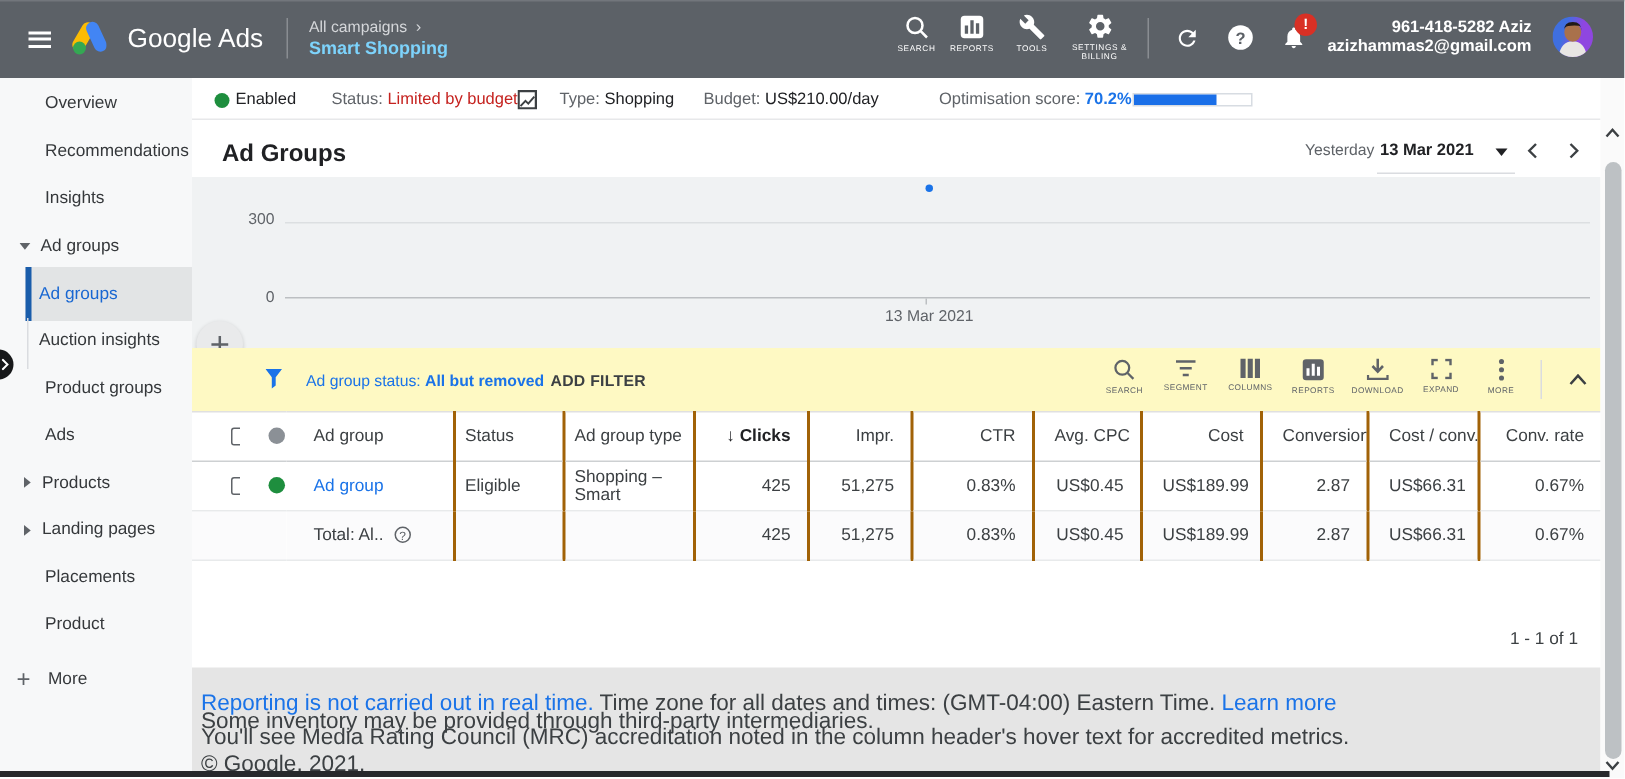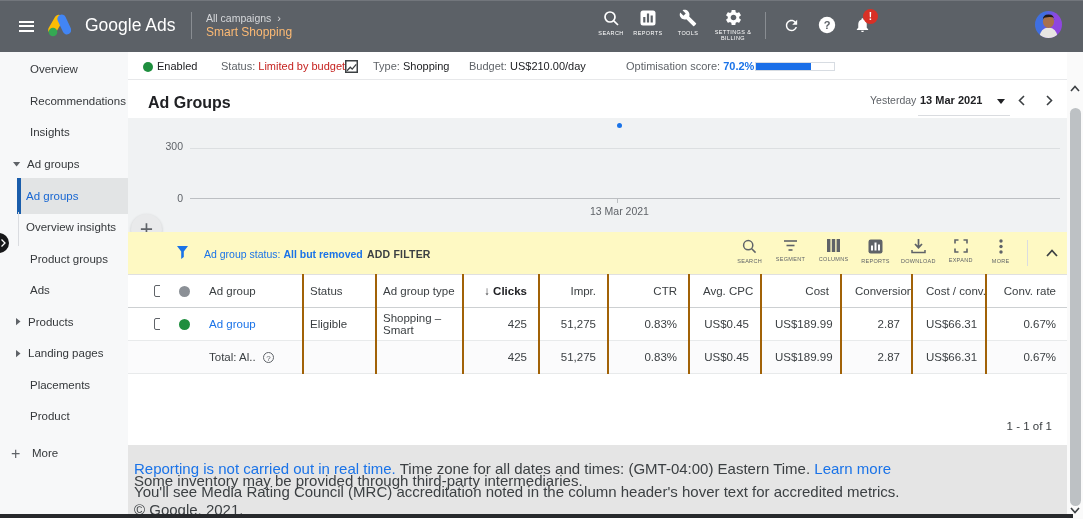--- a/index.html
+++ b/index.html
@@ -54,21 +54,21 @@
   <div class="abs" style="left:18.5px;top:28.5px;width:15px;height:2.4px;background:#fff"></div>
 
   <svg class="abs" style="left:47px;top:12px" width="24" height="24" viewBox="0 0 24 24">
     <rect x="4.3" y="1" width="8.6" height="21" rx="4.3" fill="#fbbc04" transform="rotate(30 8.6 11.5)"></rect>
     <circle cx="6" cy="19" r="4.3" fill="#34a853"></circle>
     <rect x="13" y="1" width="8.6" height="21" rx="4.3" fill="#4285f4" transform="rotate(-25 17.3 11.5)"></rect>
   </svg>
   <div class="abs" style="left:85px;top:14px;font-size:17.5px;color:#fff">Google Ads</div>
   <div class="vsep" style="left:191px"></div>
   <div class="abs" style="left:206px;top:11px;font-size:10.5px;color:#d5d7da">All campaigns&nbsp;&nbsp;<span style="font-size:11px">›</span></div>
-  <div class="abs" style="left:206px;top:24px;font-size:12px;font-weight:normal;color:#fdba74">Smart Shopping</div>
+  <div class="abs" style="left:206px;top:24px;font-size:12px;font-weight:bold;color:#7dd3fc">Smart Shopping</div>
 
   <svg class="abs" style="left:603px;top:9px" width="17" height="17" viewBox="0 0 17 17">
     <circle cx="7" cy="7" r="5" fill="none" stroke="#fff" stroke-width="1.7"></circle>
     <line x1="10.8" y1="10.8" x2="15" y2="15" stroke="#fff" stroke-width="1.7"></line>
   </svg>
   <div class="lbl" style="left:581px;top:29px">SEARCH</div>
 
   <svg class="abs" style="left:640px;top:9px" width="16" height="16" viewBox="0 0 16 16">
     <rect x="0.5" y="0.5" width="15" height="15" rx="2.5" fill="#fff"></rect>
     <rect x="3.2" y="7" width="2.2" height="5.5" fill="#5c6167"></rect>
@@ -94,20 +94,21 @@
 
   <svg class="abs" style="left:818px;top:15px" width="18" height="18" viewBox="0 0 18 18">
     <circle cx="9" cy="9" r="8.2" fill="#fff"></circle>
     <text x="9" y="13" font-size="11" font-weight="bold" fill="#5c6167" text-anchor="middle" font-family="Liberation Sans">?</text>
   </svg>
 
   <svg class="abs" style="left:854px;top:15px" width="17" height="18" viewBox="0 0 24 24">
     <path fill="#fff" d="M12 22c1.1 0 2-.9 2-2h-4c0 1.1.89 2 2 2zm6-6v-5c0-3.07-1.64-5.64-4.5-6.32V4c0-.83-.67-1.5-1.5-1.5s-1.5.67-1.5 1.5v.68C7.63 5.36 6 7.92 6 11v5l-2 2v1h16v-1l-2-2z"></path>
   </svg>
   <div class="abs" style="left:863px;top:7.5px;width:15px;height:15px;border-radius:50%;background:#d93025;color:#fff;font-size:10px;font-weight:bold;text-align:center;line-height:15px">!</div>
+  <div class="abs" style="right:62px;top:11px;font-size:11px;font-weight:bold;color:#fff;text-align:right;line-height:12.5px">961-418-5282 Aziz<br>azizhammas2@gmail.com</div>
 
   <svg class="abs" style="left:1035px;top:10px" width="27" height="27" viewBox="0 0 27 27">
     <defs>
       <clipPath id="av">
           <circle cx="13.5" cy="13.5" r="13.5"></circle>
         </clipPath>
       <linearGradient id="avbg" x1="0" y1="0" x2="1" y2="0.3">
         <stop offset="0.35" stop-color="#3f6fe0"></stop>
           <stop offset="0.75" stop-color="#8f46e0"></stop>
       </linearGradient>
@@ -125,21 +126,21 @@
   <div class="nav" style="left:30px;top:42.5px">Recommendations</div>
   <div class="nav" style="left:30px;top:74px">Insights</div>
   <svg class="abs" style="left:13px;top:110px" width="8" height="6" viewBox="0 0 8 6">
       <path d="M0 0 L8 0 L4 5 Z" fill="#5f6368" transform="scale(0.9)"></path>
     </svg>
   <div class="nav" style="left:27px;top:105.5px">Ad groups</div>
   <div class="abs" style="left:17px;top:126px;width:111px;height:36px;background:#e2e4e5"></div>
   <div class="abs" style="left:17px;top:126px;width:3.5px;height:36px;background:#1a5dab"></div>
   <div class="abs" style="left:18px;top:160px;width:1px;height:34px;background:#dadce0"></div>
   <div class="nav" style="left:26px;top:137.5px;color:#1967d2">Ad groups</div>
-  <div class="nav" style="left:26px;top:169px">Overview insights</div>
+  <div class="nav" style="left:26px;top:169px">Auction insights</div>
   <div class="nav" style="left:30px;top:200.5px">Product groups</div>
   <div class="nav" style="left:30px;top:232px">Ads</div>
   <svg class="abs" style="left:16px;top:266px" width="6" height="8" viewBox="0 0 6 8">
       <path d="M0 0 L5 4 L0 8 Z" fill="#5f6368" transform="scale(0.9)"></path>
     </svg>
   <div class="nav" style="left:28px;top:263.5px">Products</div>
   <svg class="abs" style="left:16px;top:297.5px" width="6" height="8" viewBox="0 0 6 8">
       <path d="M0 0 L5 4 L0 8 Z" fill="#5f6368" transform="scale(0.9)"></path>
     </svg>
   <div class="nav" style="left:28px;top:295px">Landing pages</div>

